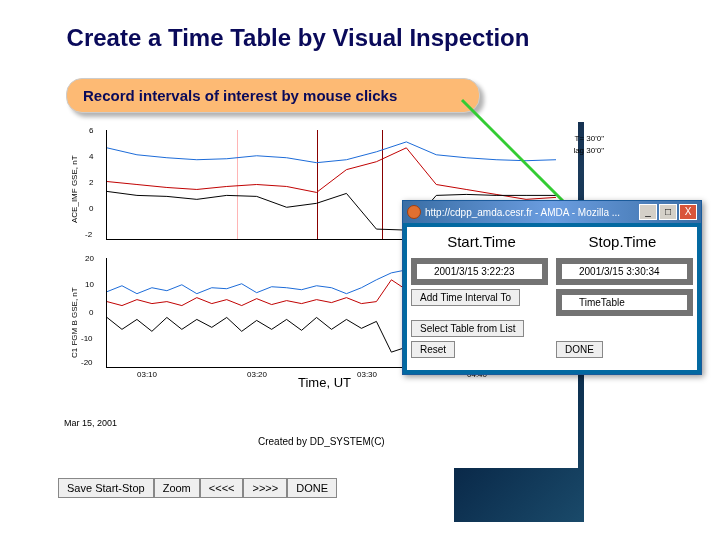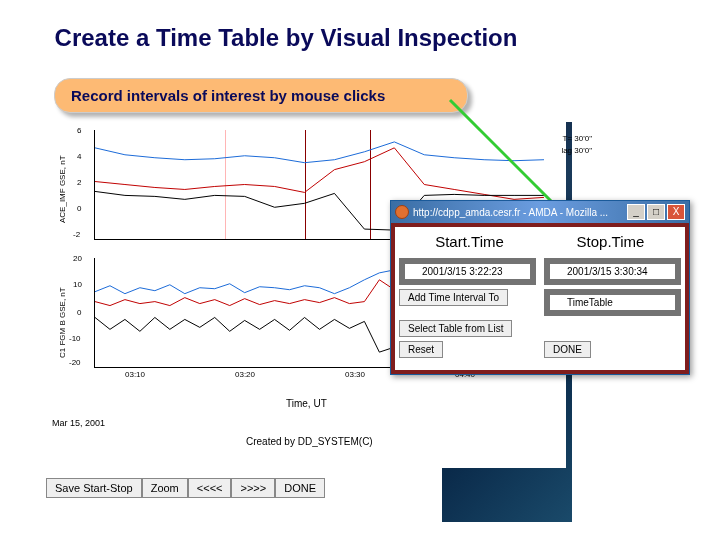--- a/index.html
+++ b/index.html
@@ -1,35 +1,35 @@
 <!DOCTYPE html>
 <html><head>
 <meta charset="utf-8">
 <style>
   * { box-sizing: border-box; margin: 0; padding: 0; }
   body { width: 720px; height: 540px; font-family: Arial, sans-serif; background: #fff; position: relative; overflow: hidden; }
-  .slide { width: 572px; height: 540px; position: relative; }
+  .slide { width: 572px; height: 540px; position: relative; margin-left: 12px; }
   .title { font-size: 24px; font-weight: bold; color: #0a0a5a; text-align: center; padding: 24px 0 10px; }
   .subtitle-box { position: absolute; top: 78px; left: 54px; width: 414px; background: #fdba74; border-radius: 16px; box-shadow: 4px 4px 4px rgba(0,0,0,0.3); border: 1px solid #ccc; padding: 8px 16px; font-size: 15px; font-weight: bold; color: #0a0a5a; z-index: 5; }
   .arrow { position: absolute; top: 90px; left: 440px; width: 200px; height: 200px; z-index: 6; pointer-events: none; }
   .bg-texture { position: absolute; top: 122px; right: 0; width: 130px; height: 400px; background: linear-gradient(135deg,#0a1a3a,#1a3a5a,#0a2a4a,#1a4a6a); z-index:1;}
   .plot-area { position:absolute; top:118px; left:46px; width:520px; height:350px; background:#fff; z-index:2; }
   .chart { position:relative; border-left:1px solid #000; border-bottom:1px solid #000;}
   .chart1 { position:absolute; top:12px; left:48px; width:450px; height:110px; }
   .chart2 { position:absolute; top:140px; left:48px; width:450px; height:110px; }
   .ylabel { position:absolute; font-size:8px; transform:rotate(-90deg); transform-origin:left top; white-space:nowrap; }
   .yl1 { top:105px; left:12px; }
   .yl2 { top:240px; left:12px; }
-  .xlabel { position:absolute; bottom:59px; left:240px; font-size:10px; }
+  .xlabel { position:absolute; bottom:78px; left:240px; font-size:13px; }
   .tick { position:absolute; font-size:8px; color:#000; }
   .footer-date { position:absolute; top:300px; left:6px; font-size:9px; }
   .created { position:absolute; top:318px; left:200px; font-size:10px; }
   .bottom-bar { position:absolute; top:478px; left:46px; z-index:3; display:flex; gap:0; }
   .btn { background:#efefef; border:1px solid #888; padding:3px 8px; font-size:11px; cursor:pointer; }
-  .popup { position:absolute; top:200px; left:390px; width:300px; background:#7f1d1d; border:1px solid #1a5a9a; box-shadow:2px 2px 6px rgba(0,0,0,0.4); z-index:10; }
+  .popup { position:absolute; top:200px; left:390px; width:300px; background:#0369a1; border:1px solid #1a5a9a; box-shadow:2px 2px 6px rgba(0,0,0,0.4); z-index:10; }
   .popup-titlebar { background:linear-gradient(to right,#3a6ea5,#6b9de0,#3a6ea5); color:#fff; height:22px; display:flex; align-items:center; padding:0 4px; font-size:10px; }
   .popup-titlebar .spacer { flex:1; }
   .tb-btn { width:18px; height:16px; margin-left:2px; background:#d4d0c8; border:1px solid #fff; font-size:10px; text-align:center; line-height:14px; cursor:pointer; color:#000;}
   .tb-btn.close { background:#d9553a; color:#fff; border-color:#fff; }
   .popup-body { background:#fff; margin:4px; padding:6px 4px 8px; font-size:10px; }
   .headers { display:flex; }
   .headers div { flex:1; text-align:center; font-size:15px; font-weight:normal; padding-bottom:4px;}
   .row { display:flex; gap:8px; margin:4px 0; }
   .row .cell { flex:1; }
   .inp { width:100%; border:6px solid #737373; padding:2px 17px; font-size:10px; background:#fff; }

